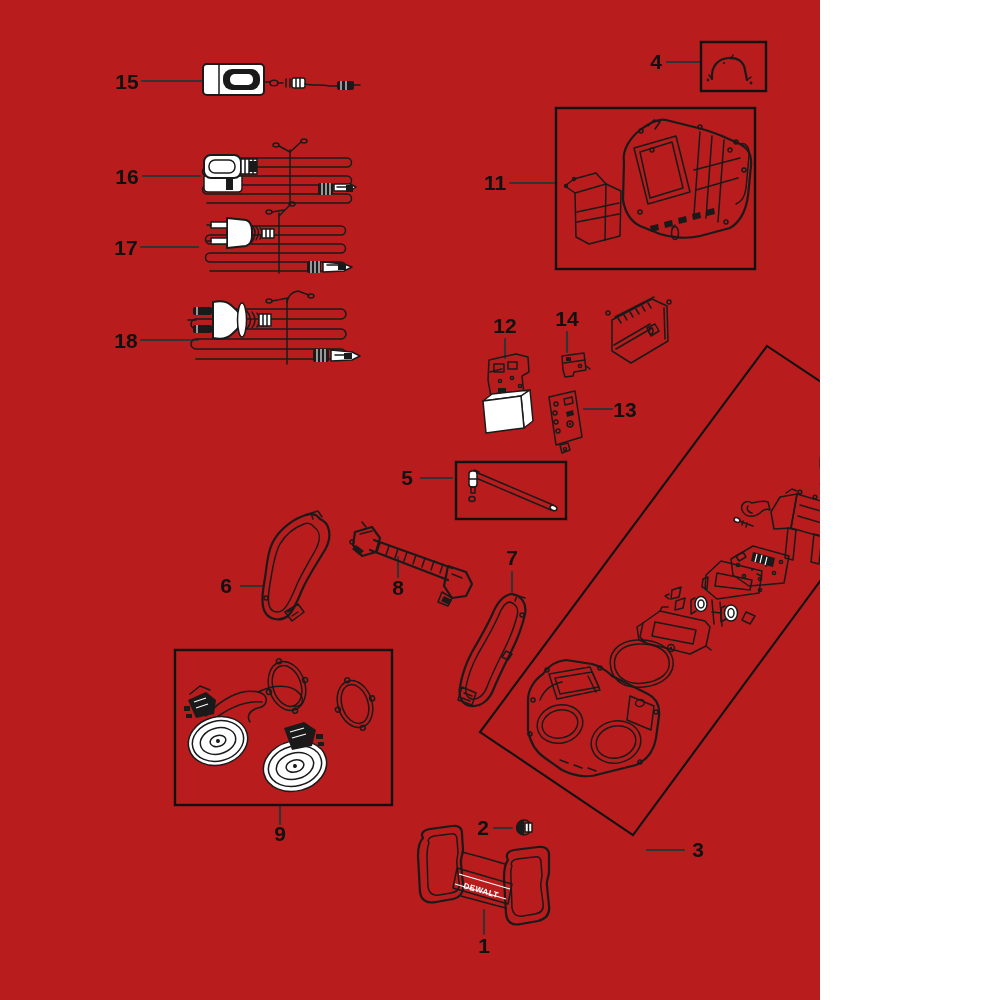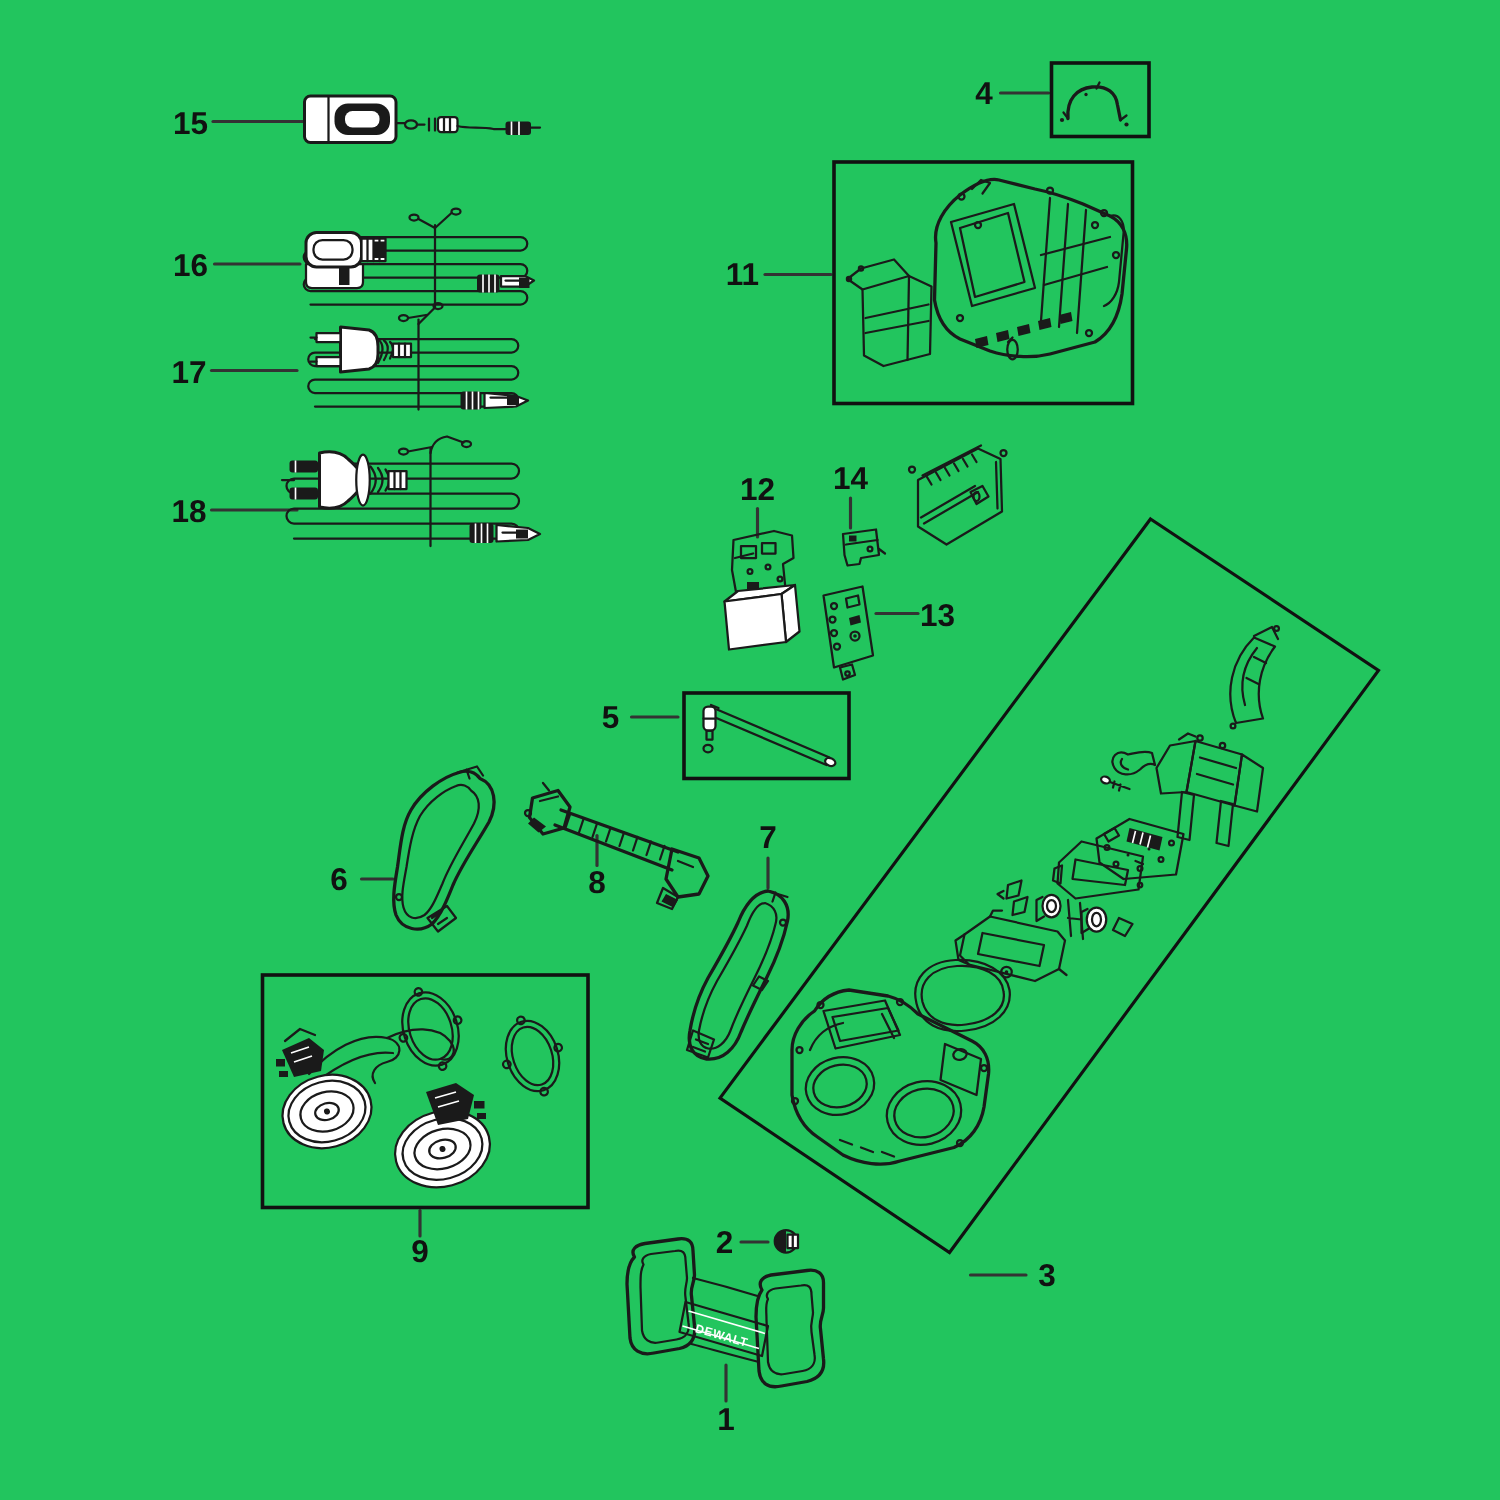--- a/index.html
+++ b/index.html
@@ -1,16 +1,16 @@
 <!DOCTYPE html>
 <html><head>
 <meta charset="utf-8">
 <style>
   html,body{margin:0;padding:0;background:#ffffff;}
-  .stage{position:relative;width:1000px;height:1000px;background:#22c55e;overflow:hidden;
+  .stage{position:relative;width:820px;height:1000px;background:#b91c1c;overflow:hidden;
          font-family:"Liberation Sans",sans-serif;}
   svg{display:block}
   .s{fill:none;stroke:#1a1a1a;stroke-width:1.5;stroke-linecap:round;stroke-linejoin:round}
   .th{fill:none;stroke:#1a1a1a;stroke-width:2.2;stroke-linecap:round;stroke-linejoin:round}
   .w{fill:#ffffff;stroke:#1a1a1a;stroke-width:1.5;stroke-linecap:round;stroke-linejoin:round}
   .wt{fill:#ffffff;stroke:#1a1a1a;stroke-width:2;stroke-linecap:round;stroke-linejoin:round}
   .fb{fill:#1a1a1a;stroke:none}
   .fw{fill:#ffffff;stroke:none}
   .box{fill:none;stroke:#111111;stroke-width:2.4}
   .ld{fill:none;stroke:#333333;stroke-width:2.1;stroke-linecap:round}

